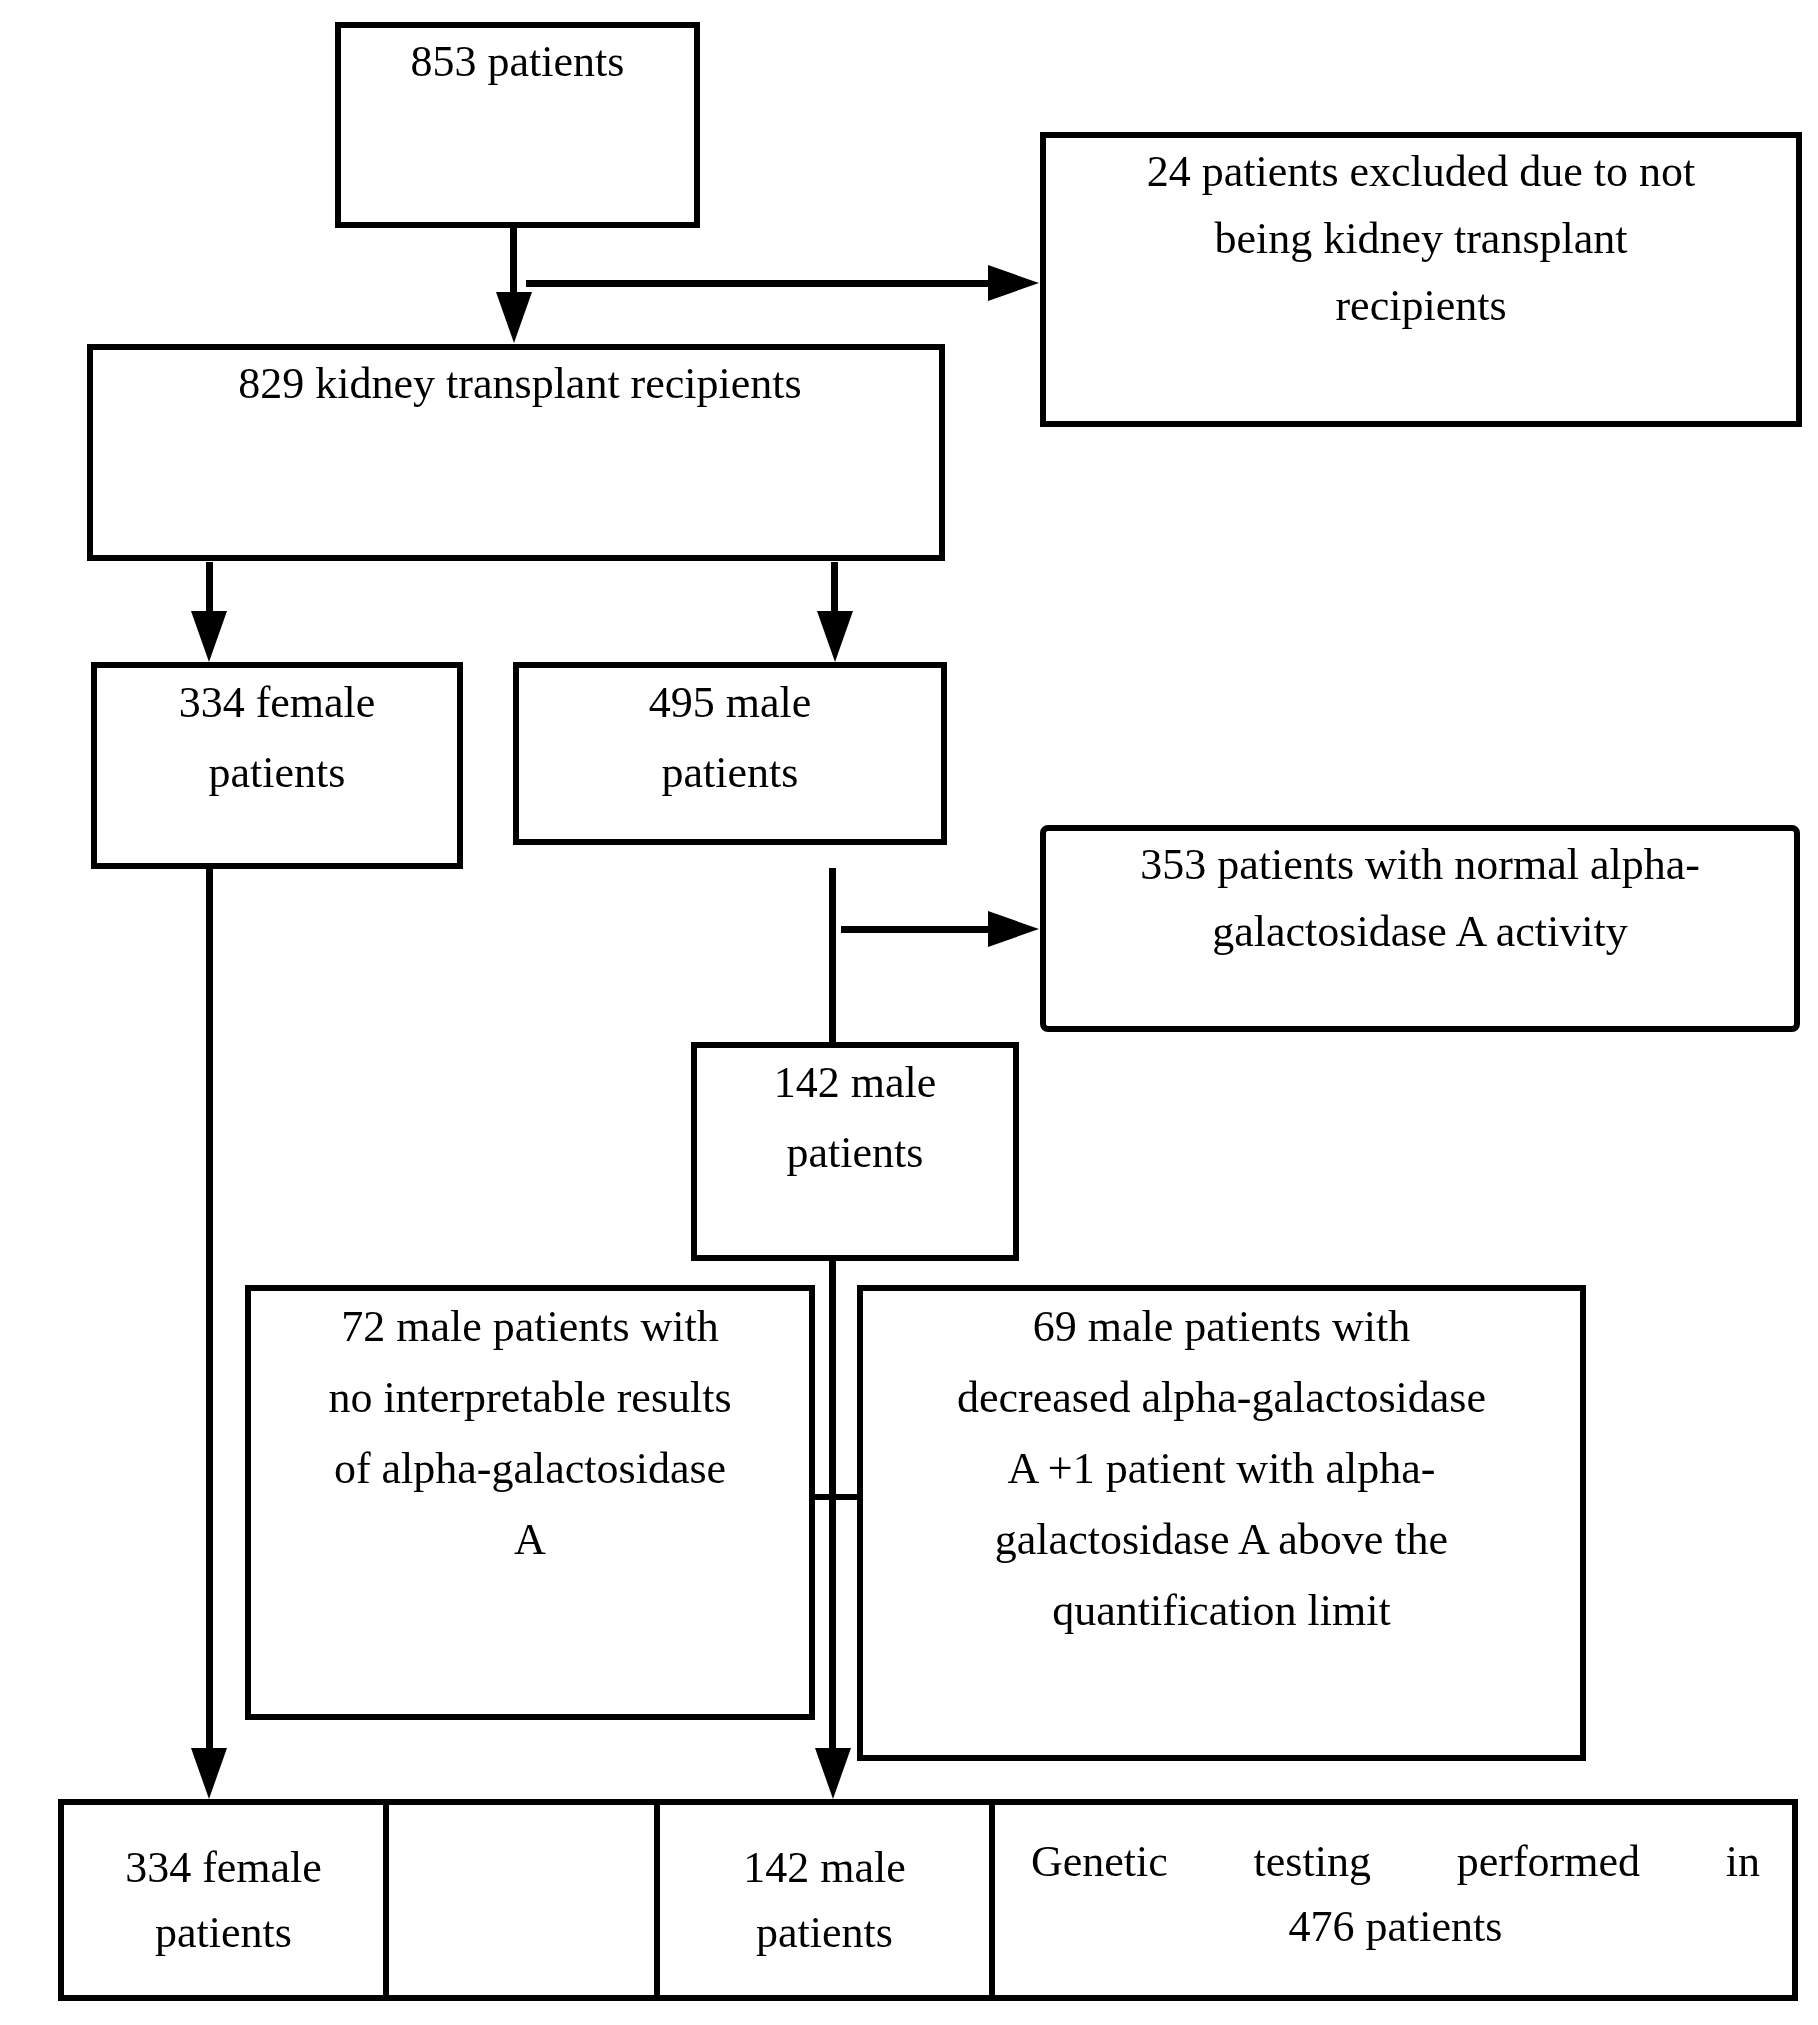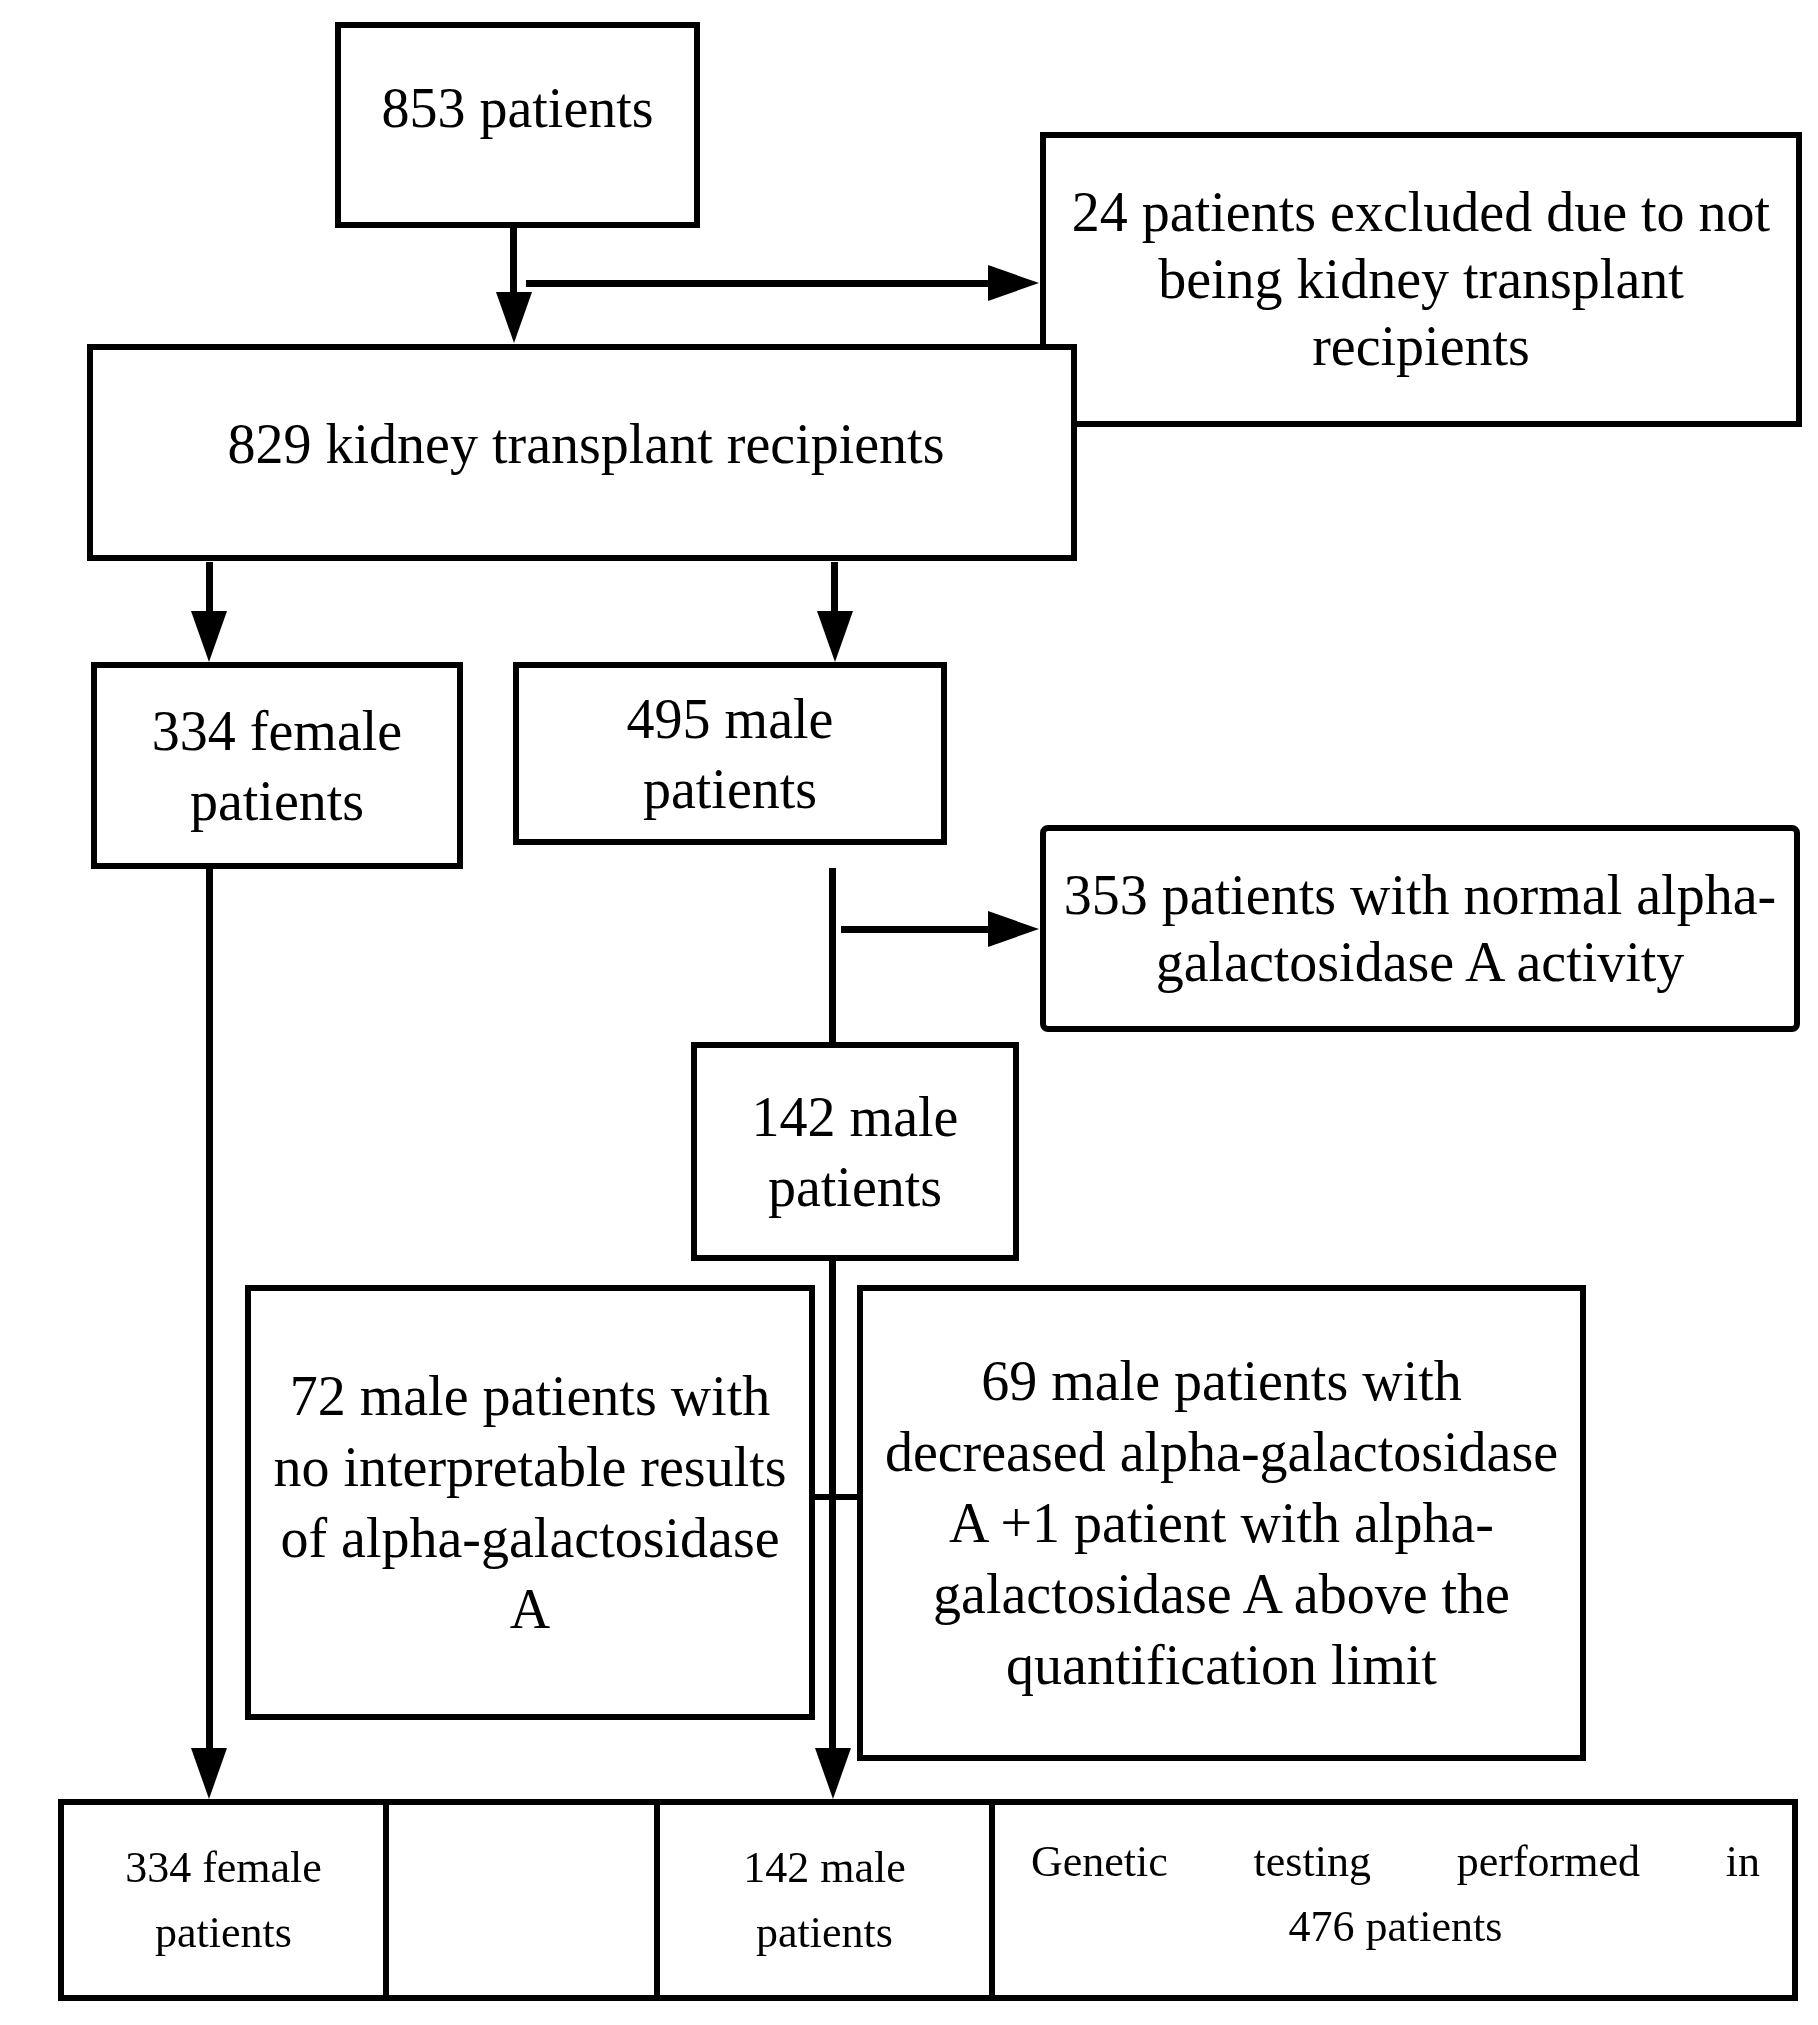--- a/index.html
+++ b/index.html
@@ -12,43 +12,43 @@
     color: #000000;
   }
   .box {
     position: absolute;
     box-sizing: border-box;
     border: 6.4px solid #000000;
     background: #ffffff;
     display: flex;
     flex-direction: column;
     align-items: center;
-    justify-content: center;
+    justify-content: flex-start;
     text-align: center;
-    font-size: 56px;
+    font-size: 44px;
     line-height: 67px;
   }
   .box span { display: block; white-space: nowrap; }
   .vline, .hline { position: absolute; background: #000000; }
   .ah-down {
     position: absolute; width: 0; height: 0;
     border-left: 18px solid transparent;
     border-right: 18px solid transparent;
     border-top: 51px solid #000000;
   }
   .ah-right {
     position: absolute; width: 0; height: 0;
     border-top: 18px solid transparent;
     border-bottom: 18px solid transparent;
     border-left: 51px solid #000000;
   }
   
   #box-853        { left: 335px;  top: 22px;   width: 365px;  height: 206px; padding-bottom: 34px; }
   #box-excluded   { left: 1040px; top: 132px;  width: 762px; height: 295px; line-height: 67px; }
-  #box-829        { left: 87px;  top: 344px;  width: 990px; height: 217px; padding-bottom: 16.3px; padding-left: 8px; }
+  #box-829        { left: 87px;  top: 344px;  width: 858px; height: 217px; padding-bottom: 16.3px; padding-left: 8px; }
   #box-334        { left: 91px;  top: 662px; width: 372px;  height: 207px; line-height: 70px; }
   #box-495        { left: 513px;  top: 662px; width: 434px;  height: 183px; line-height: 70px; }
   #box-353        { left: 1040px; top: 825px; width: 760px; height: 207px; line-height: 67px; border-radius: 8px; }
   #box-142        { left: 691px; top: 1042px; width: 328px;  height: 219px; line-height: 70px; }
   #box-72         { left: 245px;  top: 1285px; width: 570px;  height: 435px; line-height: 71px; }
   #box-69         { left: 857px; top: 1285px; width: 729px; height: 476px; line-height: 71px; }
   
   #bottom-row {
     position: absolute; left: 58px; top: 1799px; width: 1740px; height: 202px;
     box-sizing: border-box; border: 6.4px solid #000000; background: #ffffff;

